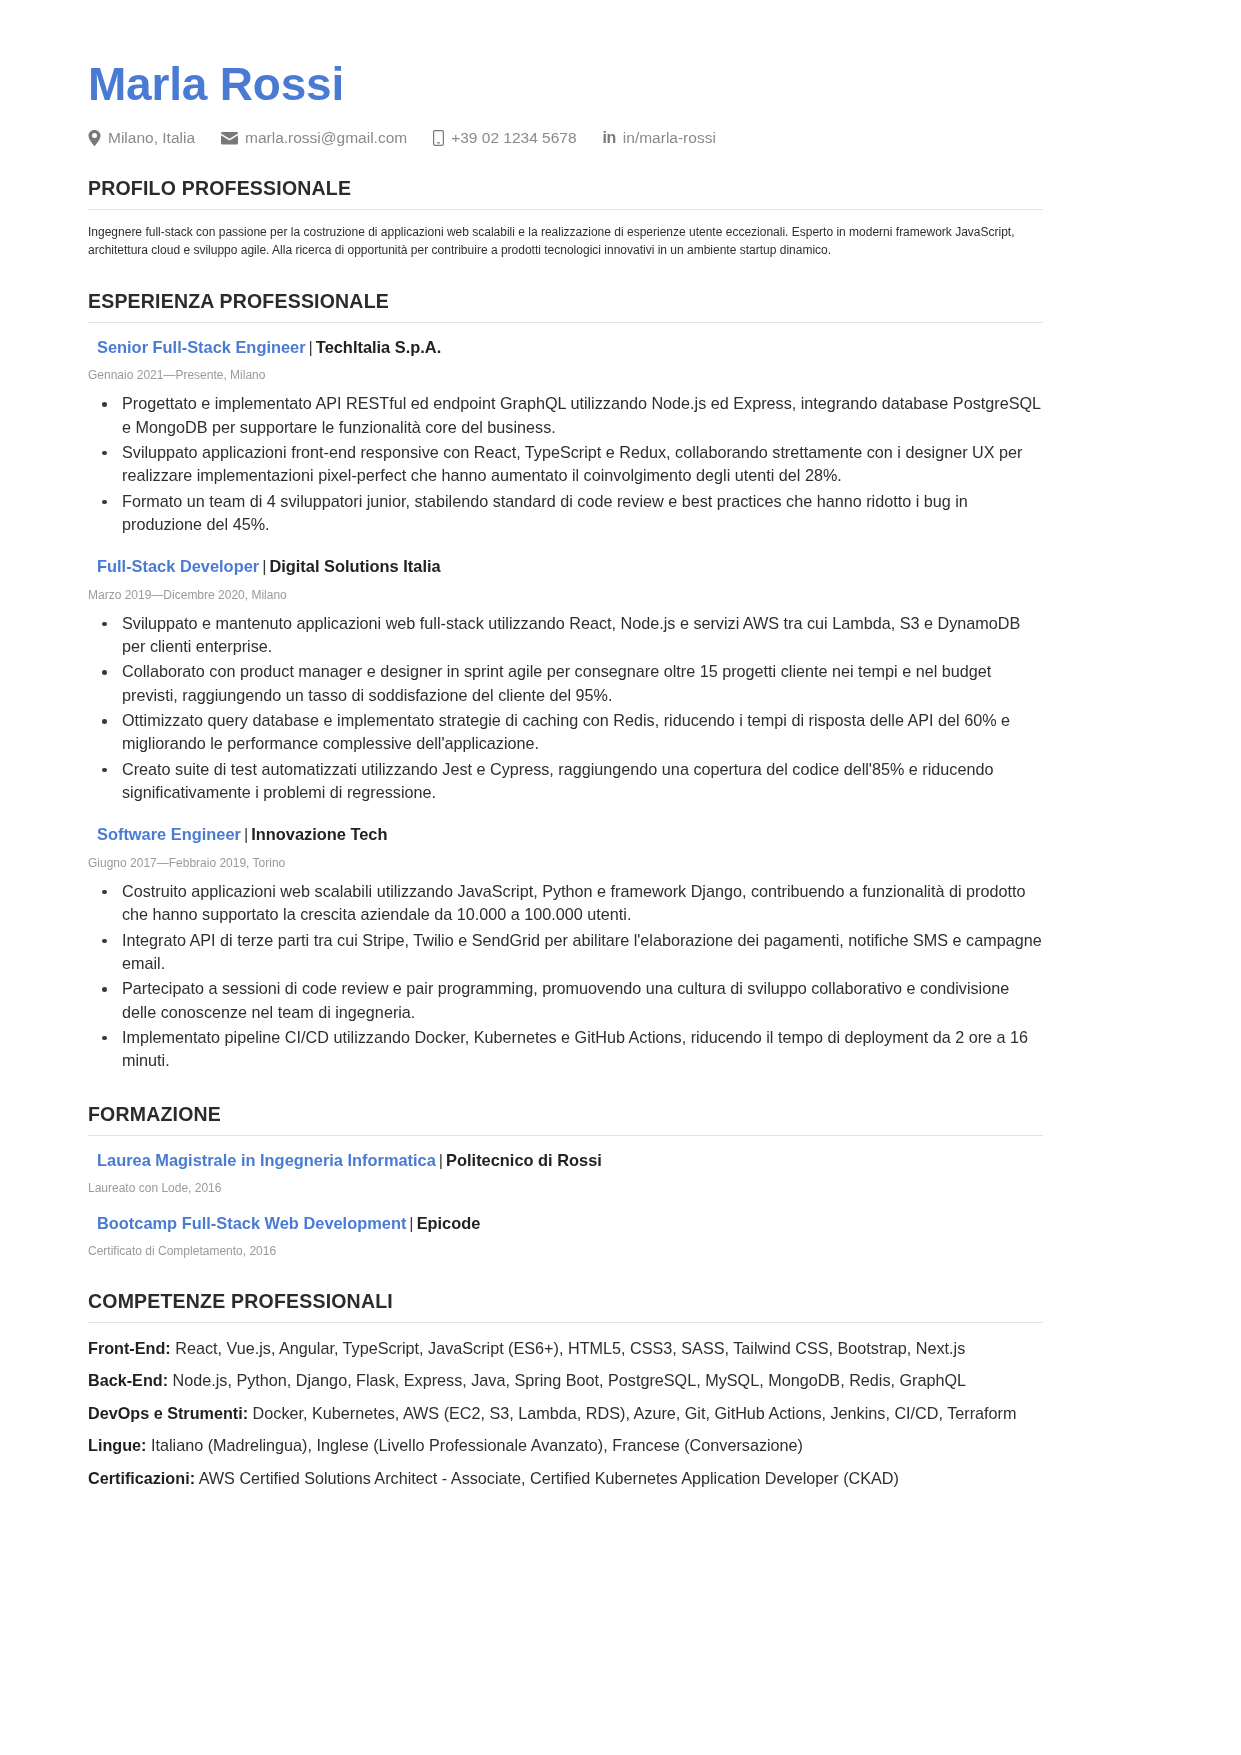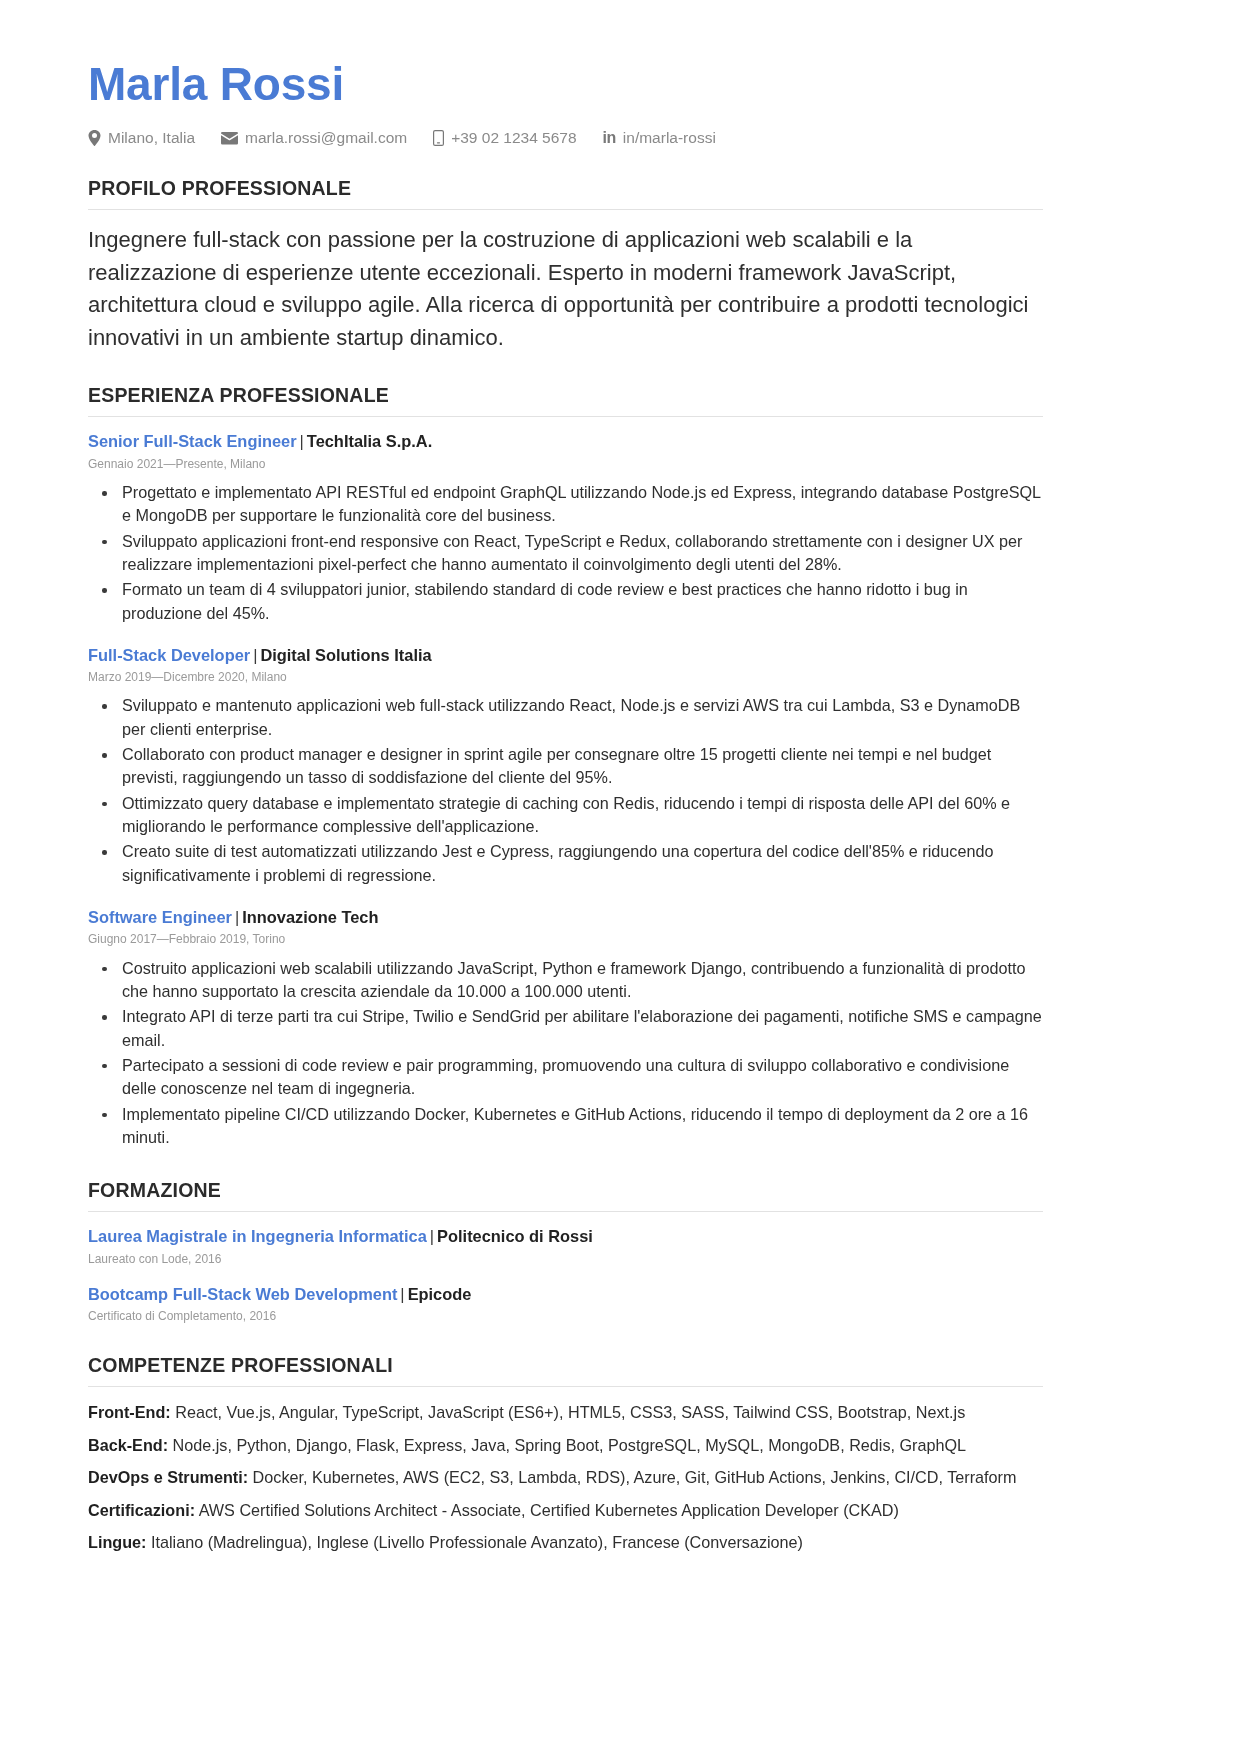--- a/index.html
+++ b/index.html
@@ -73,34 +73,34 @@
     letter-spacing: 0.2px;
     margin: 0 0 4px 0;
   }
   .section-rule {
     height: 1px;
     background: #e2e2e2;
     margin: 9px 0 14px 0;
   }
 
   .summary {
-    font-size: 22px;
+    font-size: 12px;
     line-height: 1.48;
     color: #2f2f2f;
     margin: 0;
     max-width: 1000px;
   }
 
   
   .entry { margin-top: 20px; }
   .entry:first-of-type { margin-top: 6px; }
   .entry-head {
     font-size: 16.4px;
     line-height: 1.3;
-    margin: 0;
+    margin: 9px;
   }
   .entry-role {
     color: #4a7bd4;
     font-weight: 700;
   }
   .entry-sep {
     color: #3a3a3a;
     font-weight: 400;
     padding: 0 3px;
   }
@@ -258,18 +258,18 @@
       </div>
   </section>
 
   <section class="section">
     <h2 class="section-title">COMPETENZE PROFESSIONALI</h2>
     <div class="section-rule"></div>
     <div id="skills-list">
         <p class="skill-line"><span class="skill-label">Front-End:</span><span class="skill-values"> React, Vue.js, Angular, TypeScript, JavaScript (ES6+), HTML5, CSS3, SASS, Tailwind CSS, Bootstrap, Next.js</span></p>
         <p class="skill-line"><span class="skill-label">Back-End:</span><span class="skill-values"> Node.js, Python, Django, Flask, Express, Java, Spring Boot, PostgreSQL, MySQL, MongoDB, Redis, GraphQL</span></p>
         <p class="skill-line"><span class="skill-label">DevOps e Strumenti:</span><span class="skill-values"> Docker, Kubernetes, AWS (EC2, S3, Lambda, RDS), Azure, Git, GitHub Actions, Jenkins, CI/CD, Terraform</span></p>
+        <p class="skill-line"><span class="skill-label">Lingue:</span><span class="skill-values"> Italiano (Madrelingua), Inglese (Livello Professionale Avanzato), Francese (Conversazione)</span></p>
         <p class="skill-line"><span class="skill-label">Certificazioni:</span><span class="skill-values"> AWS Certified Solutions Architect - Associate, Certified Kubernetes Application Developer (CKAD)</span></p>
-        <p class="skill-line"><span class="skill-label">Lingue:</span><span class="skill-values"> Italiano (Madrelingua), Inglese (Livello Professionale Avanzato), Francese (Conversazione)</span></p>
       </div>
   </section>
 
 </div>
 
 </body></html>

